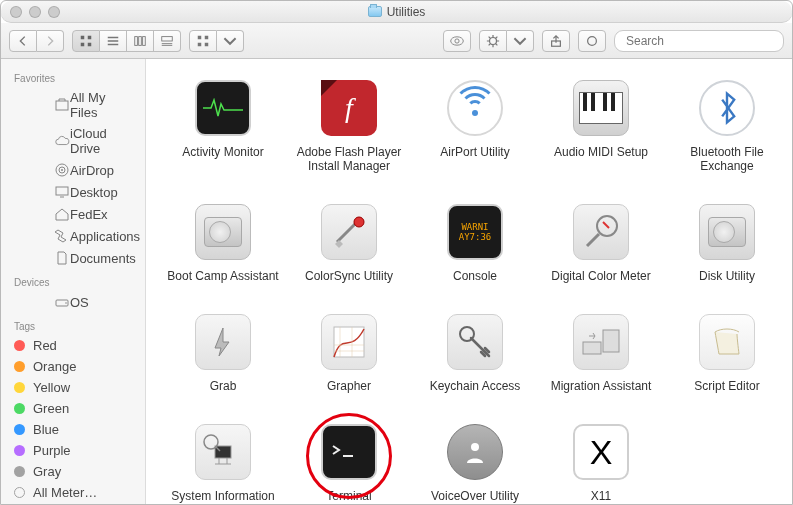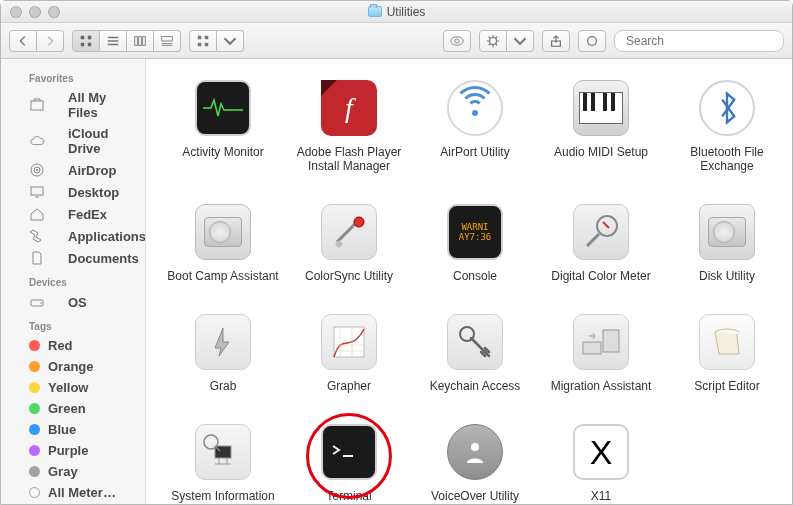--- a/index.html
+++ b/index.html
@@ -1,39 +1,39 @@
 <!DOCTYPE html>
 <html><head>
 <meta charset="utf-8">
 <style>
 * { margin: 0; padding: 0; box-sizing: border-box; }
 body { font-family: -apple-system, "Helvetica Neue", Helvetica, Arial, sans-serif; font-size: 12px; color: #333; background: #fff; width: 793px; height: 505px; overflow: hidden; }
 .window { width: 793px; height: 505px; display: flex; flex-direction: column; border: 1px solid #b9b9b9; border-radius: 6px 6px 0 0; background: #fff; }
-.titlebar { height: 22px; display: flex; align-items: center; background: linear-gradient(#f6f6f6,#e6e6e6); border-bottom: 1px solid #d0d0d0; position: relative; }
+.titlebar { height: 22px; display: flex; align-items: center; background: linear-gradient(#f6f6f6,#e6e6e6); border-bottom: 1px solid #d0d0d0; position: relative; border-radius: 10px; }
 .traffic { display: flex; gap: 7px; padding-left: 9px; }
 .tl { width: 12px; height: 12px; border-radius: 50%; background: #ccc; border: 0.5px solid rgba(0,0,0,0.15); }
 .title-center { position: absolute; left: 0; right: 0; display: flex; justify-content: center; align-items: center; gap: 5px; pointer-events: none; font-size: 12px; color: #4a4a4a; }
 .folder-mini { width: 14px; height: 11px; background: linear-gradient(#c5e7fb,#84c8f0); border-radius: 2px; border: 0.5px solid #7ab3d3; position: relative; }
 .folder-mini::before { content: ""; position: absolute; top: -3px; left: 1px; width: 5px; height: 3px; background: #a9d9f5; border-radius: 1px 1px 0 0; border: 0.5px solid #7ab3d3; border-bottom: none; }
 .toolbar { height: 36px; background: linear-gradient(#f6f6f6,#eaeaea); border-bottom: 1px solid #c5c5c5; display: flex; align-items: center; padding: 0 8px; gap: 8px; }
 .tb-group { display: flex; align-items: center; }
 .tb-btn { height: 22px; min-width: 26px; padding: 0 6px; background: linear-gradient(#fdfdfd,#f0f0f0); border: 1px solid #bdbdbd; display: inline-flex; align-items: center; justify-content: center; color: #555; font-size: 11px; }
 .tb-btn.left { border-radius: 4px 0 0 4px; }
 .tb-btn.right { border-radius: 0 4px 4px 0; border-left: none; }
 .tb-btn.mid { border-left: none; }
 .tb-btn.solo { border-radius: 4px; }
 .tb-btn.active { background: linear-gradient(#e6e6e6,#d6d6d6); }
 .tb-btn svg { width: 14px; height: 14px; }
 .spacer { flex: 1; }
 .search-wrap { width: 170px; height: 22px; background: #fff; border: 1px solid #c9c9c9; border-radius: 9px; display: flex; align-items: center; padding: 0 6px; gap: 5px; color: #a0a0a0; }
 .search-wrap input { border: none; outline: none; flex: 1; font-size: 12px; color: #555; background: transparent; }
 .body { flex: 1; display: flex; overflow: hidden; }
-.sidebar { width: 145px; background: #f6f6f6; border-right: 1px solid #dcdcdc; overflow-y: auto; padding: 6px 16px 10px; font-weight: bold; }
+.sidebar { width: 145px; background: #f6f6f6; border-right: 1px solid #dcdcdc; overflow-y: auto; padding: 6px 1px 10px; }
 .side-header { font-size: 10px; color: #8a8a8a; padding: 8px 12px 3px; text-transform: none; }
-.side-item { display: flex; align-items: center; gap: 23px; padding: 3px 12px; color: #4a4a4a; font-size: 13px; cursor: default; }
+.side-item { display: flex; align-items: center; gap: 0; padding: 3px 12px; color: #4a4a4a; font-size: 13px; cursor: default; margin-left: 40px; }
 .side-item .ic { width: 16px; height: 16px; display: inline-flex; align-items: center; justify-content: center; color: #737373; }
 .tag-row { display: flex; align-items: center; gap: 8px; padding: 3px 12px; font-size: 13px; color: #4a4a4a; }
 .tag-dot { width: 11px; height: 11px; border-radius: 50%; }
 .content { flex: 1; overflow: auto; padding: 18px 10px 18px 18px; }
 .grid { display: grid; grid-template-columns: repeat(5, 118px); gap: 28px 8px; }
 .item { display: flex; flex-direction: column; align-items: center; text-align: center; gap: 6px; cursor: default; position: relative; }
 .item .iconbox { width: 62px; height: 62px; display: flex; align-items: center; justify-content: center; }
 .item .label { font-size: 12px; line-height: 14px; color: #333; max-width: 112px; }
 .ring { position: absolute; width: 86px; height: 86px; border: 3px solid #e3000f; border-radius: 50%; top: -8px; left: 50%; transform: translateX(-50%); pointer-events: none; }
 

